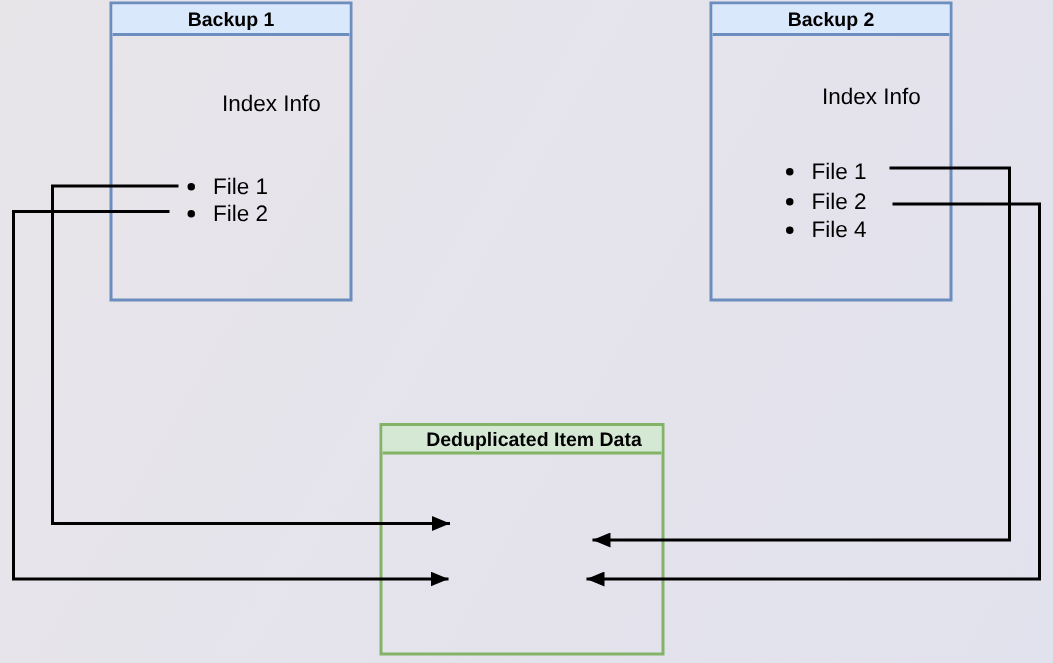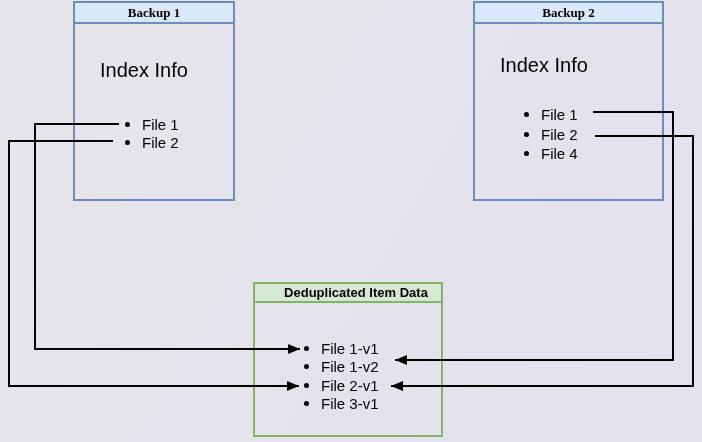--- a/index.html
+++ b/index.html
@@ -28,45 +28,45 @@
     z-index: 2;
   }
   .box-blue { border-color: #6c8ebf; }
   .box-green { border-color: #82b366; }
   .box-header {
     box-sizing: border-box;
     display: flex; align-items: center; justify-content: center;
     font-weight: bold; font-size: 13px;
     border-bottom: 2px solid;
   }
-  .box-blue .box-header  { background: #dae8fc; border-color: #6c8ebf; height: 21px; font-family: Liberation Serif, serif; }
+  .box-blue .box-header  { background: #dae8fc; border-color: #6c8ebf; height: 21px; }
   .box-green .box-header { background: #d5e8d4; border-color: #82b366; height: 19px; padding-left: 16px; }
   .index-label {
     position: absolute;
-    font-size: 20px; line-height: 18px;
-    z-index: 3; white-space: nowrap;
+    font-size: 15px; line-height: 18px;
+    z-index: 3; white-space: nowrap; margin-left: 48px;
   }
   ul.file-list {
     position: absolute;
     margin: 0; padding: 0; list-style: none;
     z-index: 3;
   }
   ul.file-list li {
     display: flex; align-items: center;
     font-size: 15px; white-space: nowrap;
   }
   .list-b1   li { height: 17.5px; }
   .list-b2   li { height: 19.5px; }
   .list-dedup li { height: 18.5px; }
   .bullet {
     width: 5px; height: 5px; border-radius: 50%;
     background: #000; margin-right: 12px; flex-shrink: 0;
   }
   .pos-backup1 { left: 73px;  top: 1px;   width: 162px; height: 200px; }
-  .pos-backup2 { left: 473px; top: 1px;   width: 191px; height: 200px; }
+  .pos-backup2 { left: 473px; top: 1px;   width: 162px; height: 200px; }
   .pos-dedup   { left: 253px; top: 282px; width: 190px; height: 155px; }
   .pos-index-b1 { left: 100px; top: 61px; }
   .pos-index-b2 { left: 500px; top: 56px; }
   .pos-list-b1  { left: 125px; top: 116px; }
   .pos-list-b2  { left: 524px; top: 105px; }
   .pos-list-dd  { left: 304px; top: 339px; }
 </style>
 </head>
 <body>
 
@@ -102,38 +102,20 @@
     </li>
     <li>
       <span class="bullet"></span>
       <span>File 4</span>
     </li>
   </ul>
 
   <div class="box box-green pos-dedup">
     <div class="box-header">Deduplicated Item Data</div>
   </div>
-  <ul class="file-list list-dedup pos-list-dd">
-    <li>
-      <span class="bullet"></span>
-      <span>File 1-v1</span>
-    </li>
-    <li>
-      <span class="bullet"></span>
-      <span>File 1-v2</span>
-    </li>
-    <li>
-      <span class="bullet"></span>
-      <span>File 2-v1</span>
-    </li>
-    <li>
-      <span class="bullet"></span>
-      <span>File 3-v1</span>
-    </li>
-  </ul>
 
   <svg class="connector-layer" viewBox="0 0 702 442">
     <defs>
       <marker id="arrowhead" markerUnits="userSpaceOnUse" markerWidth="13" markerHeight="10" refX="12" refY="5" orient="auto">
         <path d="M0,0 L12,5 L0,10 Z" fill="#000"></path>
       </marker>
     </defs>
     <polyline points="119,124 35,124 35,349 300,349" fill="none" stroke="#000" stroke-width="2" marker-end="url(#arrowhead)"></polyline>
     <polyline points="113,141 9,141 9,386 299,386" fill="none" stroke="#000" stroke-width="2" marker-end="url(#arrowhead)"></polyline>
     <polyline points="593,112 673,112 673,360 395,360" fill="none" stroke="#000" stroke-width="2" marker-end="url(#arrowhead)"></polyline>

